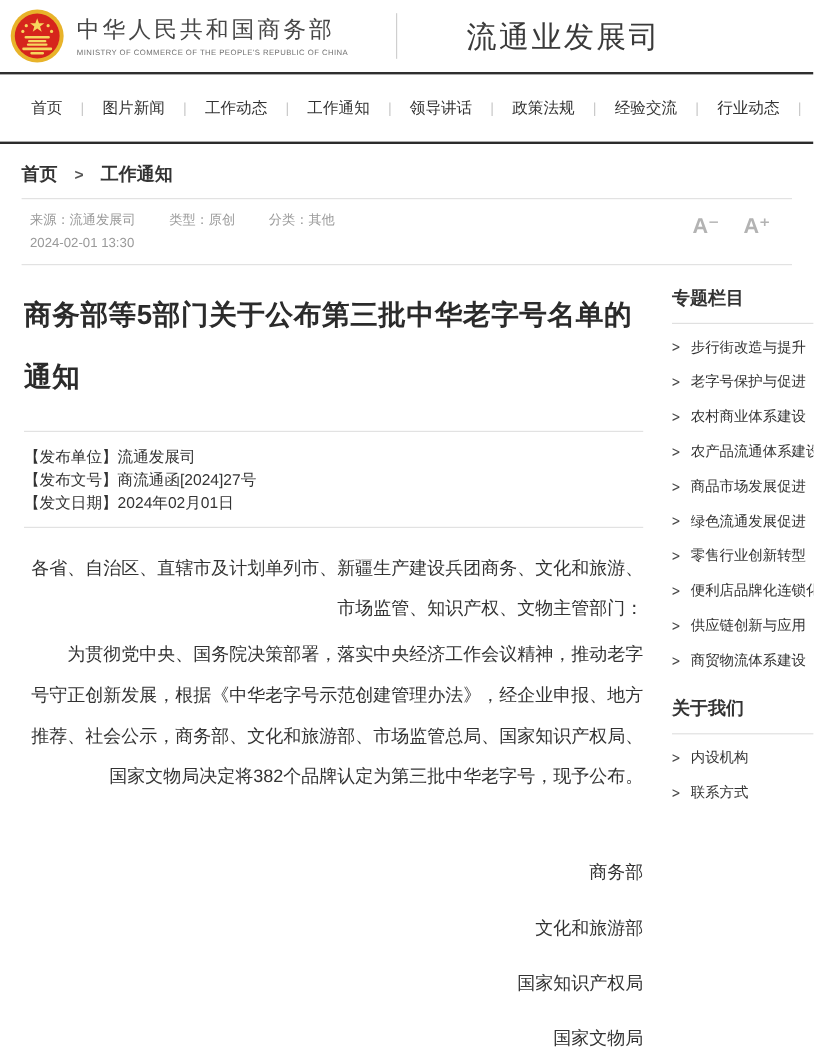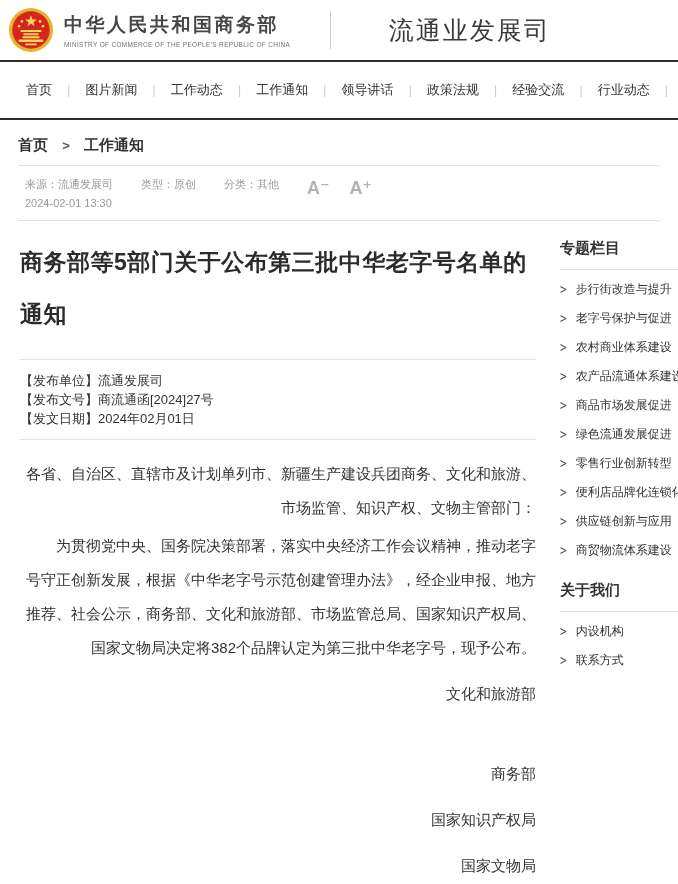--- a/index.html
+++ b/index.html
@@ -4,39 +4,39 @@
 <style>
   * { margin:0; padding:0; box-sizing:border-box; }
   html,body { background:#fff; }
   body { font-family:"Liberation Sans","DejaVu Sans",sans-serif; color:#333; }
   .page { width:678px; height:884px; background:#fff; overflow:hidden; position:relative; }
 
   
   .hdr { height:62px; display:flex; align-items:center; padding-left:8px; border-bottom:2px solid #2f2f2f; }
   .emblem { width:46px; height:46px; flex:0 0 46px; }
   .hdr-titles { margin-left:10px; }
-  .hdr-cn { font-size:19px; font-weight:700; color:#474747; letter-spacing:2.5px; }
+  .hdr-cn { font-size:19px; font-weight:400; color:#474747; letter-spacing:2.5px; }
   .hdr-en { font-size:7px; color:#6f6f6f; letter-spacing:0.4px; margin-top:3px; transform:scale(0.92); transform-origin:left; white-space:nowrap; }
   .hdr-sep { width:1px; height:38px; background:#cfcfcf; margin:0 22px 0 20px; }
   .hdr-dept { font-size:25px; color:#3a3a3a; letter-spacing:2px; font-weight:400;margin-left:36px; }
 
   
   .nav { height:58px; display:flex; align-items:center; justify-content:space-between; padding:0 10px 0 26px; border-bottom:2px solid #2b2b2b; }
   .nav a { font-size:13px; color:#333; text-decoration:none; cursor:pointer; white-space:nowrap; }
   .nav .sep { color:#c9c9c9; font-size:12px; }
 
   
   .crumb { padding:16px 20px 10px 18px; font-size:15px; font-weight:700; color:#333; }
   .crumb a { color:#333; text-decoration:none; cursor:pointer; }
   .crumb .gt { margin:0 10px; font-size:13px; color:#555; font-weight:700; }
 
   .hr-full { border:none; border-top:1px solid #e2e2e2; margin:0 18px; }
 
   
-  .meta { display:flex; justify-content:flex-start; align-items:flex-start; padding:9px 20px 7px 25px; }
+  .meta { display:flex; justify-content:space-between; align-items:flex-start; padding:9px 20px 7px 25px; }
   .meta-left { font-size:11px; color:#9a9a9a; line-height:19px; }
   .meta-line1 span { margin-right:28px; }
   .font-ctl { display:flex; gap:20px; margin:4px 16px 0 0; }
   .font-ctl span { font-size:18px; font-weight:700; color:#b3b3b3; cursor:pointer; line-height:1; }
 
   
   .content { display:flex; padding:0 18px 0 20px; }
   .main { width:516px; flex:0 0 516px; }
   .aside { flex:1; padding:18px 0 0 24px; }
 
@@ -133,22 +133,22 @@
       <hr class="hr-main">
       <div class="doc-info">
         <div>【发布单位】流通发展司</div>
         <div>【发布文号】商流通函[2024]27号</div>
         <div>【发文日期】2024年02月01日</div>
       </div>
       <hr class="hr-main">
       <div class="body-text">
         <p>各省、自治区、直辖市及计划单列市、新疆生产建设兵团商务、文化和旅游、市场监管、知识产权、文物主管部门：</p>
         <p class="p-indent">为贯彻党中央、国务院决策部署，落实中央经济工作会议精神，推动老字号守正创新发展，根据《中华老字号示范创建管理办法》，经企业申报、地方推荐、社会公示，商务部、文化和旅游部、市场监管总局、国家知识产权局、国家文物局决定将382个品牌认定为第三批中华老字号，现予公布。</p>
+        <div class="sig first">商务部</div>
         <div class="sig">文化和旅游部</div>
-        <div class="sig first">商务部</div>
         <div class="sig">国家知识产权局</div>
         <div class="sig">国家文物局</div>
       </div>
     </main>
 
     <aside class="aside">
       <section class="aside-sec">
         <div class="sec-title">专题栏目</div>
         <hr class="sec-hr">
         <div class="aside-item">

